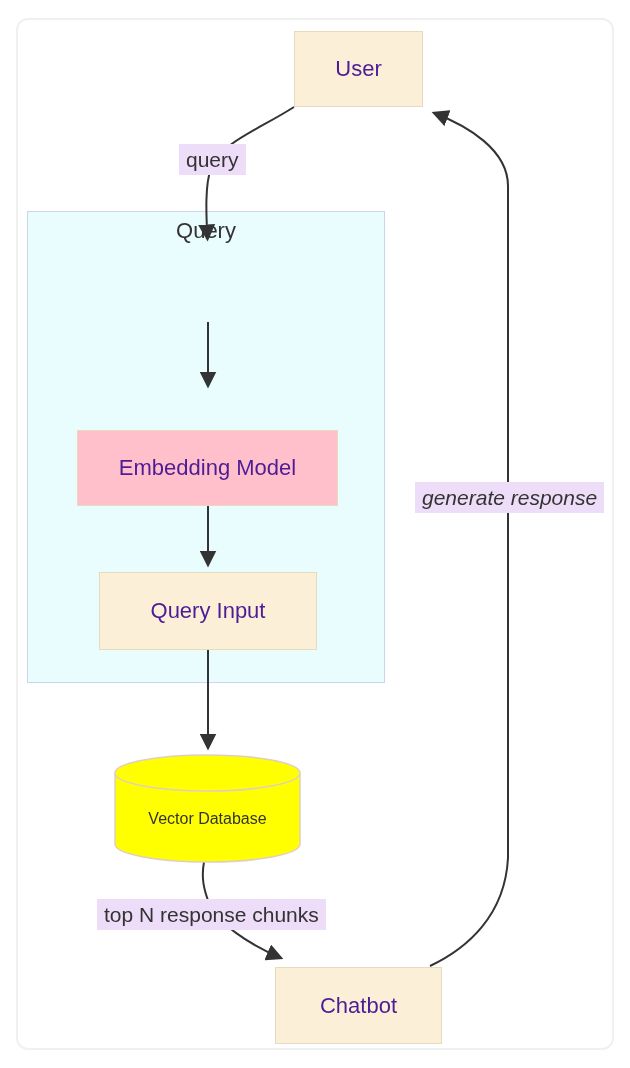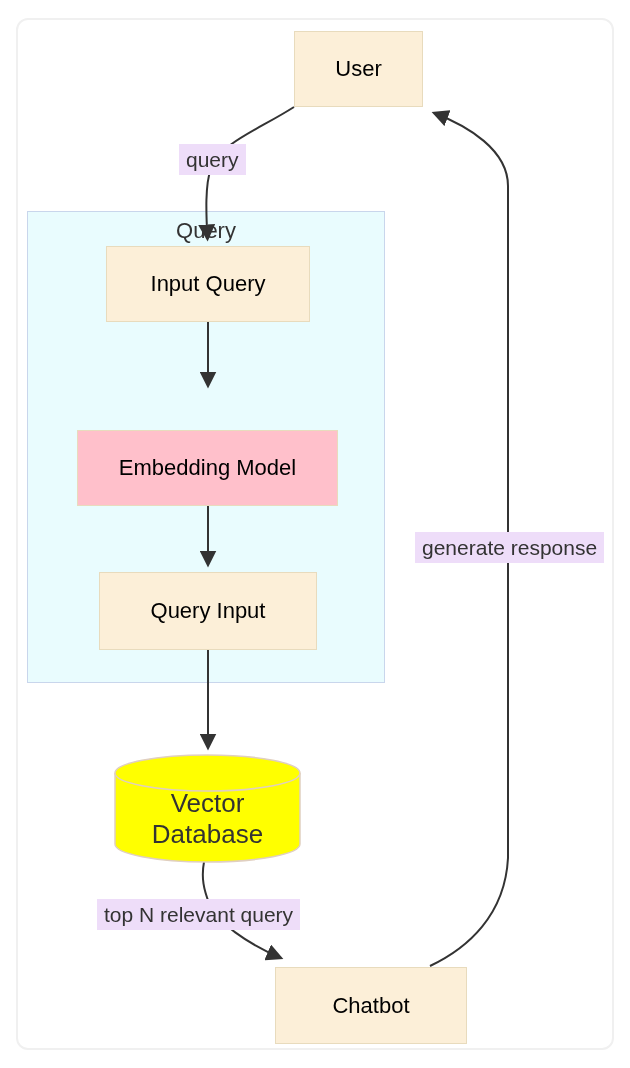--- a/index.html
+++ b/index.html
@@ -15,42 +15,42 @@
     position:absolute;left:27px;top:211px;width:356px;height:470px;
     background:#e9fcfe;border:1px solid #c9d6ec;
   }
   .subgraph-title{
     position:absolute;left:0;top:6px;width:100%;text-align:center;
     font-size:22px;color:#333;
   }
   svg.edges{position:absolute;left:0;top:0;z-index:3;}
   .node{
     position:absolute;z-index:4;display:flex;align-items:center;justify-content:center;
-    font-size:22px;color:#000000;text-align:right;
+    font-size:22px;color:#4c1d95;text-align:right;
     border:1px solid #e8dbbd;box-sizing:border-box;
   }
   .node.cream{background:#fcefd8;}
   .node.pink{background:#ffc0cb;}
   .cyl-label{
     position:absolute;z-index:4;display:flex;align-items:center;justify-content:center;
-    font-size:26px;color:#333;text-align:center;background:transparent;border:none;
+    font-size:16px;color:#333;text-align:center;background:transparent;border:none;
   }
   .edge-label{
     position:absolute;z-index:5;background:#eeddf9;color:#333;
     font-size:21px;line-height:1.2;padding:3px 7px;white-space:nowrap;
   }
   #n-user{left:294px;top:31px;width:129px;height:76px;}
   #n-input-query{left:106px;top:246px;width:204px;height:76px;}
   #n-embedding-model{left:77px;top:393px;width:261px;height:76px;}
   #n-query-vector{left:99px;top:572px;width:218px;height:78px;}
-  #n-chatbot{left:275px;top:967px;width:192px;height:77px;}
+  #n-chatbot{left:275px;top:967px;width:167px;height:77px;}
   #n-vector-db-label{left:115px;top:791px;width:185px;height:56px;}
   #l-query{left:179px;top:144px;}
   #l-topn{left:97px;top:899px;}
-  #l-genresp{left:415px;top:532px;}
+  #l-genresp{left:415px;top:482px;font-style:italic;}
 </style>
 </head>
 <body>
 
 <div id="stage">
   <div class="frame"></div>
 
   <div class="subgraph">
     <div class="subgraph-title">Query</div>
   </div>
@@ -77,38 +77,35 @@
     <g>
       <path id="cyl-body" d="M 115 773 L 115 844 A 92.5 18 0 0 0 300 844 L 300 773" fill="#ffff00" stroke="#e0cfc0" stroke-width="1.5"></path>
       <ellipse id="cyl-top" cx="207.5" cy="773" rx="92.5" ry="18" fill="#ffff00" stroke="#e0cfc0" stroke-width="1.5"></ellipse>
     </g>
   </svg>
 
   <div class="node cream" id="n-user" style="background: rgb(252, 239, 216);">
     <span>User</span>
   </div>
 
-  <div class="node cream" id="n-input-query" style="background: rgb(252, 239, 216);">
-    <span>Input Query</span>
-  </div>
 
   <div class="node pink" id="n-embedding-model" style="background: rgb(255, 192, 203); margin-top: 37px;">
     <span>Embedding Model</span>
   </div>
 
   <div class="node cream" id="n-query-vector" style="background: rgb(252, 239, 216);">
     <span>Query Input</span>
   </div>
 
   <div class="cyl-label" id="n-vector-db-label">
     <span>Vector Database</span>
   </div>
 
   <div class="node cream" id="n-chatbot" style="background: rgb(252, 239, 216);">
     <span>Chatbot</span>
   </div>
 
   <div class="edge-label" id="l-query">query</div>
 
-  <div class="edge-label" id="l-topn">top N relevant query</div>
+  <div class="edge-label" id="l-topn">top N response chunks</div>
 
   <div class="edge-label" id="l-genresp">generate response</div>
 </div>
 
 </body></html>

